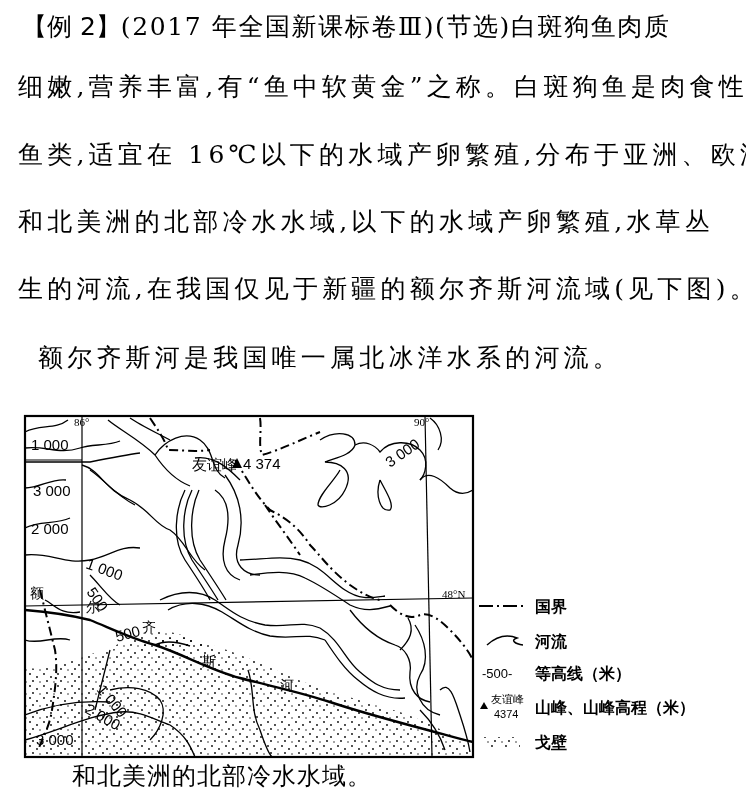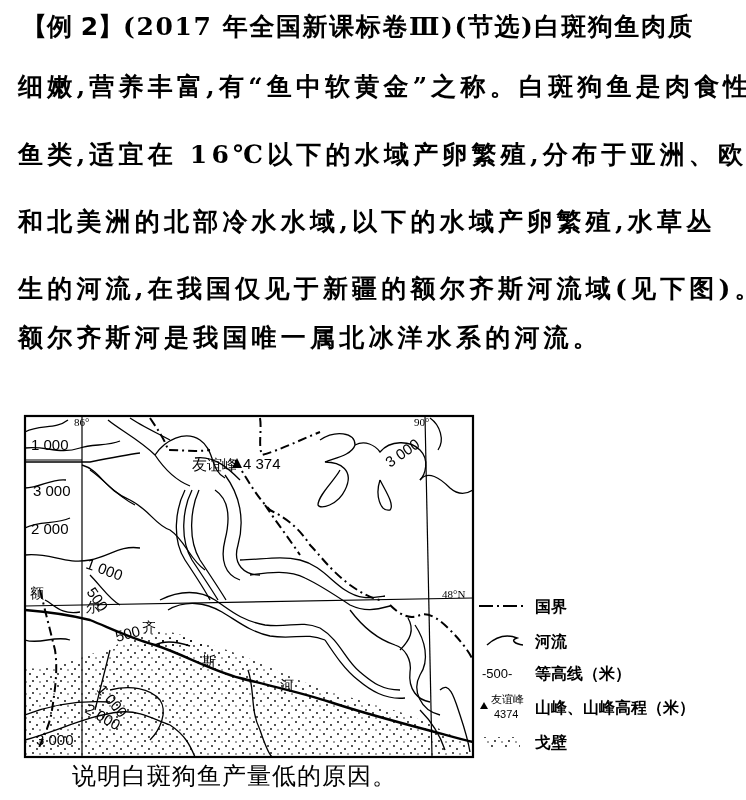--- a/index.html
+++ b/index.html
@@ -1,35 +1,35 @@
 <!DOCTYPE html>
 <html><head>
 <meta charset="utf-8">
 <style>
   html, body { margin:0; padding:0; background:#ffffff; }
   body { width:746px; height:800px; position:relative; overflow:hidden;
          font-family:"DejaVu Serif", "Liberation Serif", serif; color:#000; }
-  .line { position:absolute; left:18px; font-size:25px; letter-spacing:4.2px; white-space:nowrap; font-weight:bold; }
+  .line { position:absolute; left:18px; font-size:25px; letter-spacing:4.2px; white-space:nowrap; font-weight:normal; }
   #map { position:absolute; left:0; top:400px; width:746px; height:360px; }
   .question { position:absolute; left:72px; top:760px; font-size:24px; font-family:"DejaVu Sans","Liberation Sans",sans-serif; letter-spacing:1px; }
   .maplabel { font-family:"Liberation Sans", sans-serif; font-size:15px; fill:#000; }
   .legendlabel { font-family:"DejaVu Sans","Liberation Sans", sans-serif; font-size:16px; fill:#000; font-weight:bold; }
   .tick { font-family:"Liberation Serif", serif; font-size:11px; fill:#000; }
 </style>
 </head>
 <body>
 
 <div class="line" style="top:10px;left:22px;">
   <span style="font-family:'DejaVu Sans',sans-serif;letter-spacing:0;">【例 2】</span><span style="letter-spacing:1.6px;">(2017 年全国新课标卷Ⅲ)(节选)白斑狗鱼肉质</span>
 </div>
 <div class="line" style="top:70px;">细嫩,营养丰富,有“鱼中软黄金”之称。白斑狗鱼是肉食性</div>
 <div class="line" style="top:138px;">鱼类,适宜在 16℃以下的水域产卵繁殖,分布于亚洲、欧洲</div>
 <div class="line" style="top:205px;">和北美洲的北部冷水水域,以下的水域产卵繁殖,水草丛</div>
 <div class="line" style="top:272px;">生的河流,在我国仅见于新疆的额尔齐斯河流域(见下图)。</div>
-<div class="line" style="top:321px;">额尔齐斯河是我国唯一属北冰洋水系的河流。</div>
+<div class="line" style="top:341px;margin-left:20px;">额尔齐斯河是我国唯一属北冰洋水系的河流。</div>
 
 <svg id="map" viewBox="0 400 746 360" xmlns="http://www.w3.org/2000/svg">
   <defs>
     <pattern id="gobi" width="14" height="12" patternUnits="userSpaceOnUse">
       <circle cx="2" cy="2" r="0.9" fill="#000"></circle>
       <circle cx="9" cy="5" r="0.9" fill="#000"></circle>
       <circle cx="5" cy="9" r="0.9" fill="#000"></circle>
       <circle cx="12" cy="10" r="0.7" fill="#000"></circle>
     </pattern>
     <clipPath id="mapclip">
@@ -153,13 +153,13 @@
       <text class="maplabel" x="494" y="718" style="font-size:11px">4374</text>
       <text class="legendlabel" x="535" y="713">山峰、山峰高程（米）</text>
     </g>
     <g>
       <rect x="484" y="737" width="36" height="10" fill="url(#gobi)"></rect>
       <text class="legendlabel" x="535" y="748">戈壁</text>
     </g>
   </g>
 </svg>
 
-<div class="question">说明白斑狗鱼产量低的原因。</div>
+<div class="question">和北美洲的北部冷水水域。</div>
 
 </body></html>

